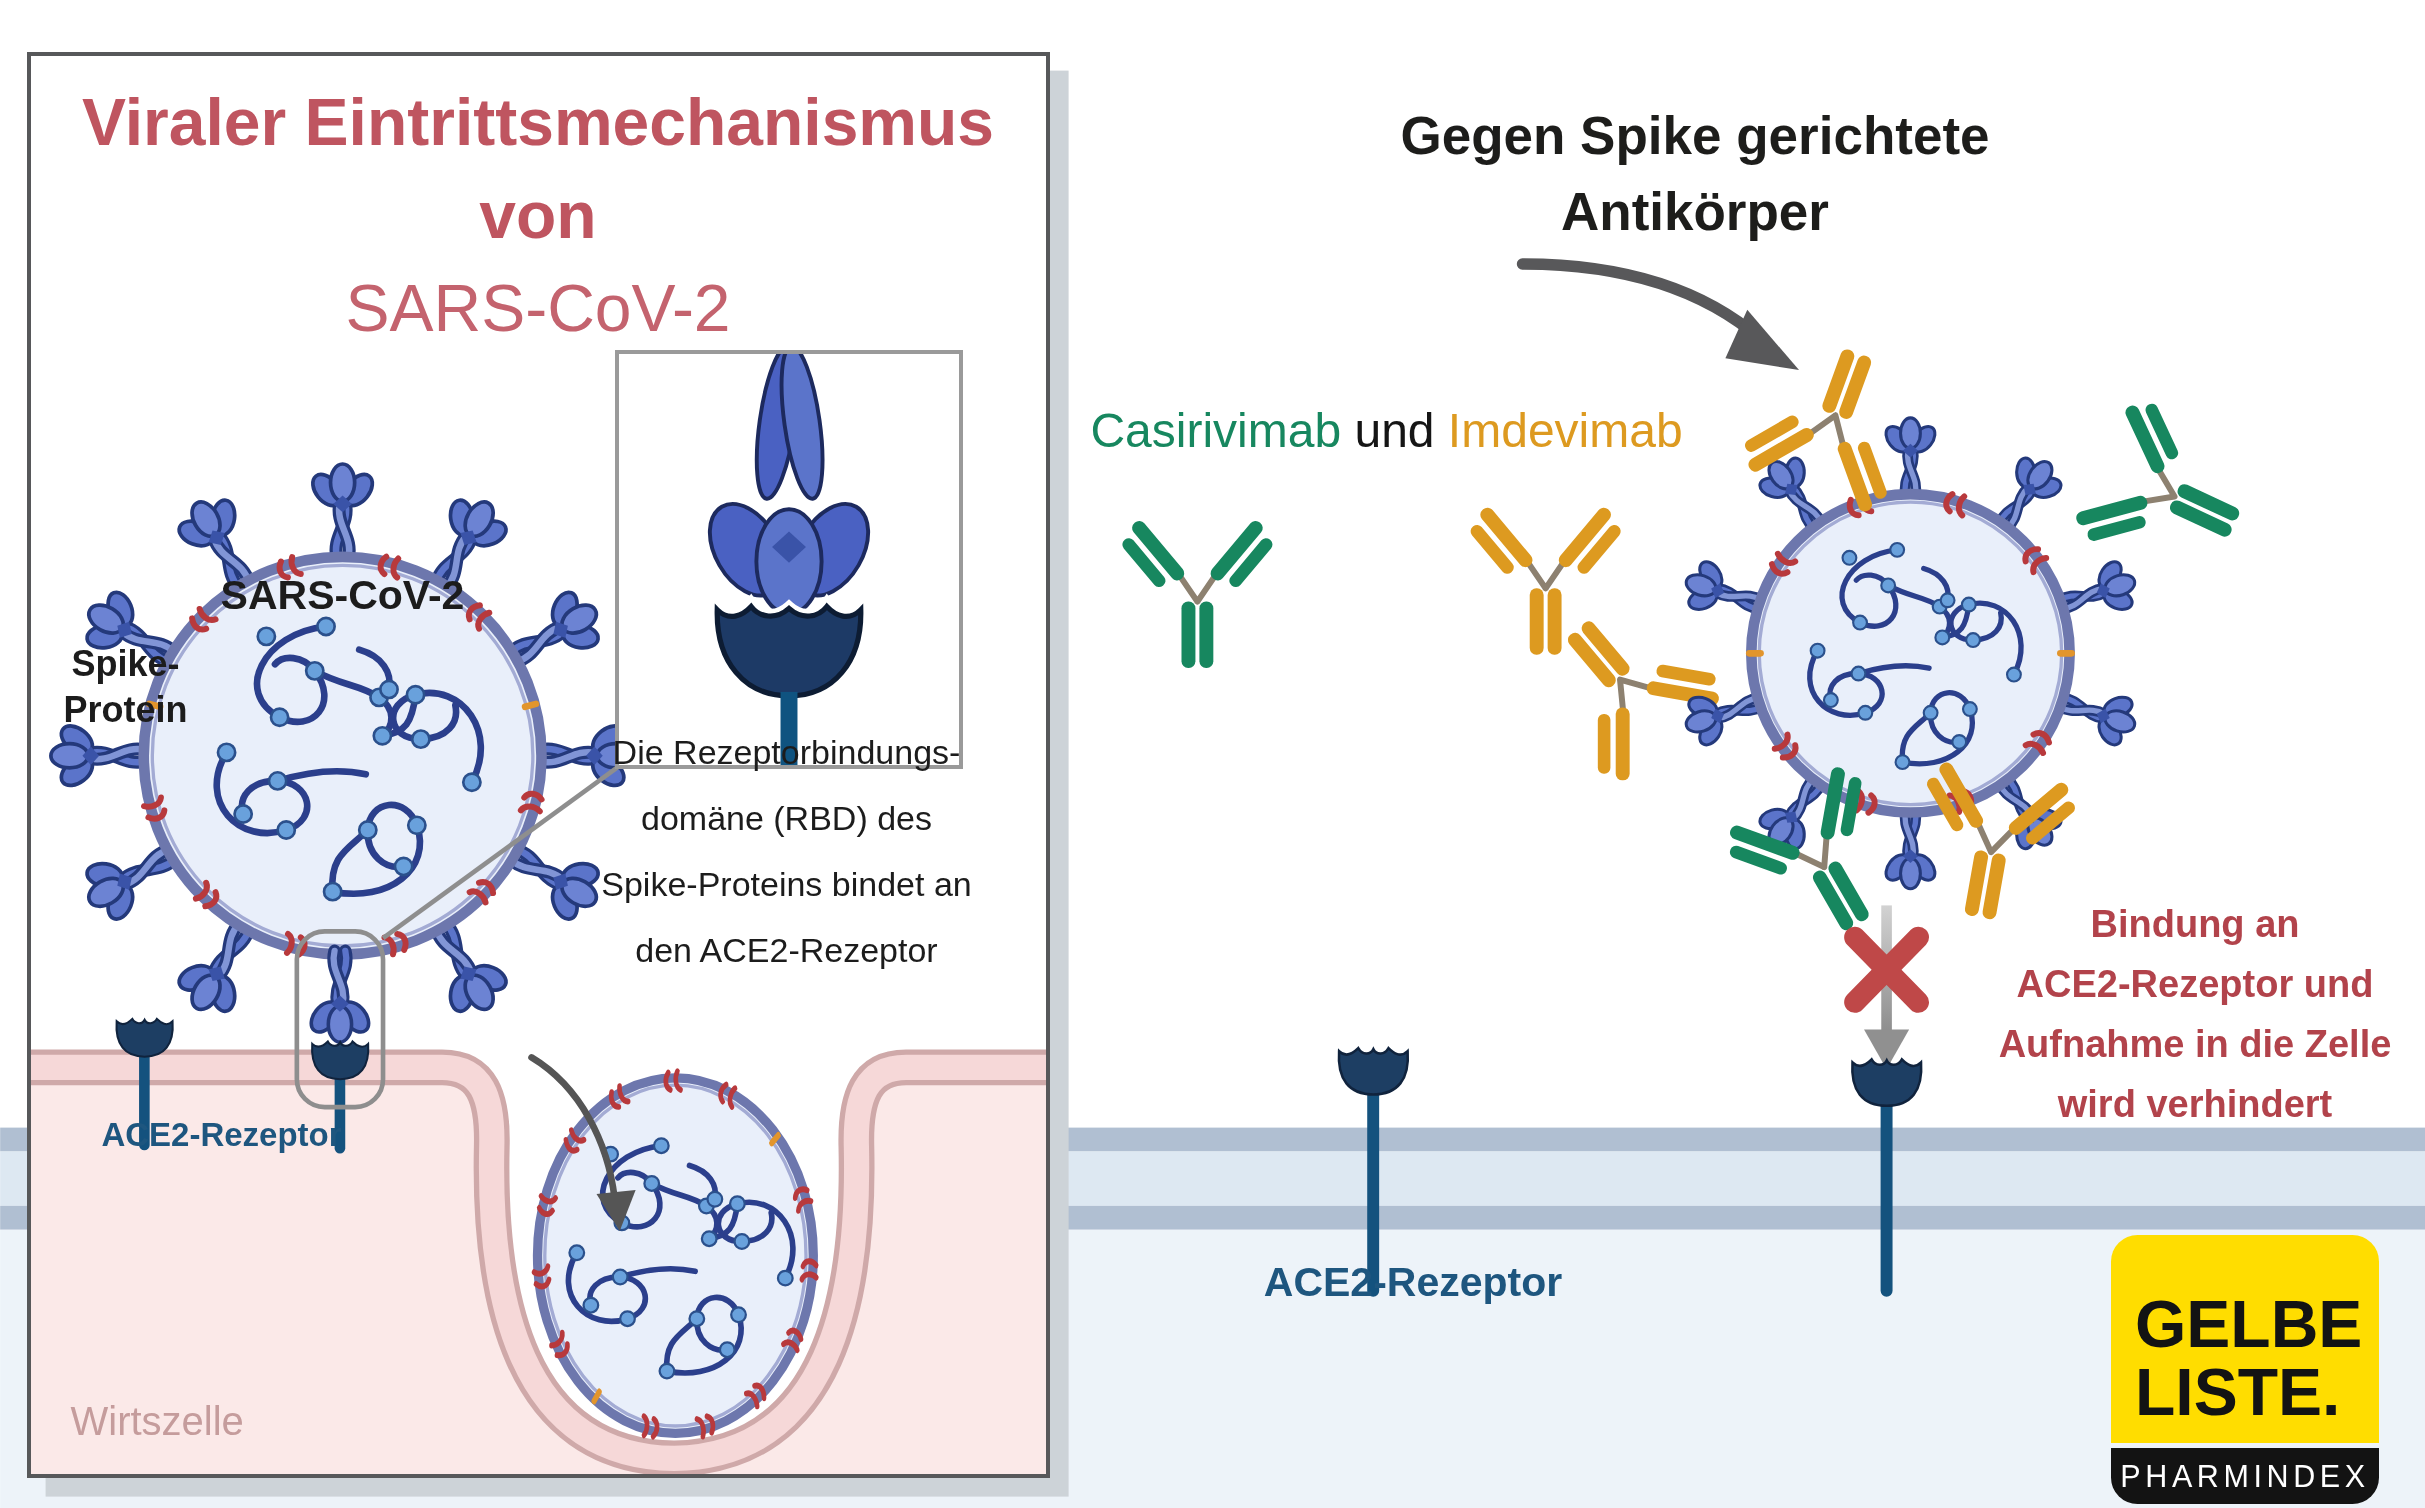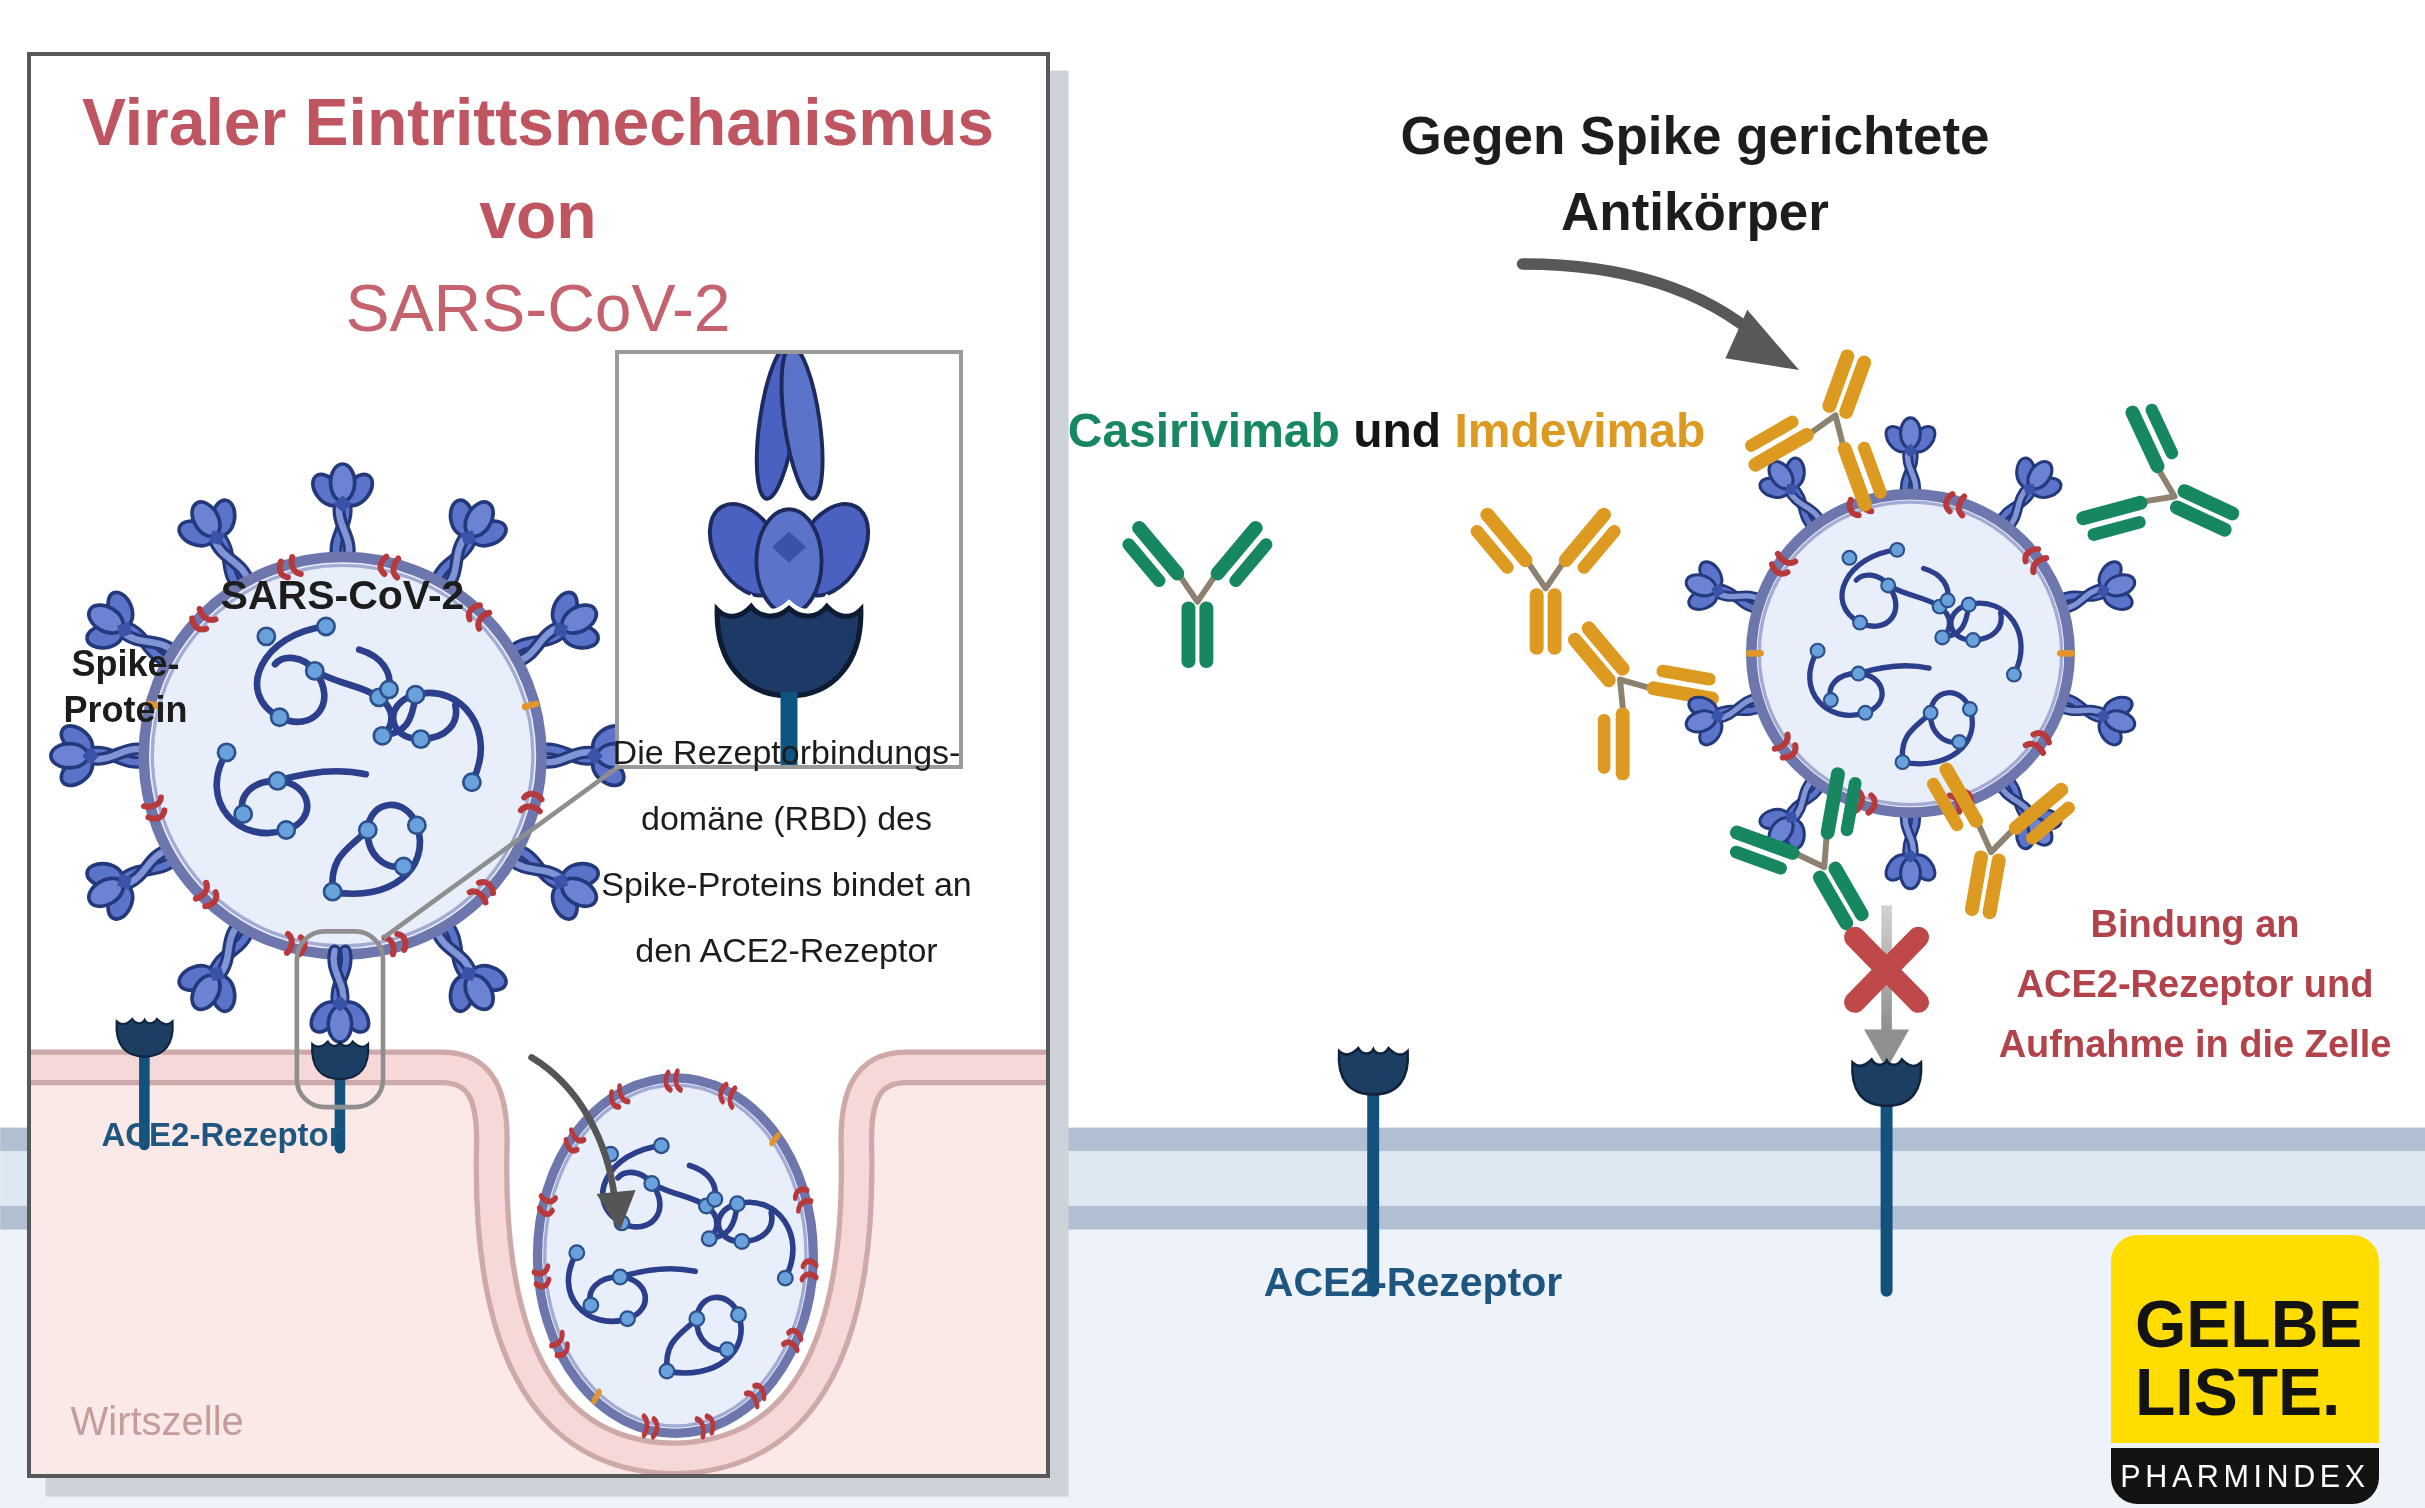--- a/index.html
+++ b/index.html
@@ -17,21 +17,21 @@
   .spike-lbl{left:12px;top:585px;width:166px;text-align:center;font-size:36px;font-weight:bold;color:#1c1c1c;line-height:46px;}
   .ace2-left-lbl{left:25px;top:1060px;width:332px;text-align:center;font-size:33px;font-weight:bold;color:#1e567f;}
   .wirtszelle-lbl{left:40px;top:1301px;font-size:40px;color:#c59c9c;margin-top:42px;}
   .inset-box{position:absolute;left:584px;top:294px;width:340px;height:411px;background:#ffffff;
              border:4px solid #9a9a9a;z-index:4;}
   .inset-caption{left:537px;top:663px;width:438px;text-align:center;font-size:34px;line-height:66px;color:#1c1c1c;}
   
   .heading{position:absolute;left:1340px;top:98px;width:710px;text-align:center;z-index:3;
            color:#1d1d1b;font-size:53px;font-weight:bold;line-height:76px;}
   .drugs{position:absolute;left:1045px;top:403px;width:683px;text-align:center;z-index:3;
-         font-size:48px;font-weight:bold;color:#151515;}
+         font-size:48px;font-weight:normal;color:#151515;}
   .drugs .green{color:#17875f;}
   .drugs .orange{color:#dd9a20;}
   .blocked{position:absolute;left:1973px;top:894px;width:444px;text-align:center;z-index:3;
            color:#b2434b;font-size:38px;font-weight:bold;line-height:60px;}
   .ace2-right-lbl{position:absolute;left:1247px;top:1259px;width:332px;text-align:center;z-index:3;
                   color:#1e567f;font-size:41px;font-weight:bold;}
   
   .logo{position:absolute;left:2111px;top:1187px;width:268px;z-index:3;margin-top:48px;}
   .logo-top{background:#ffdd00;border-radius:26.5px 26.5px 0 0;height:208px;padding-left:24px;box-sizing:border-box;
             display:flex;flex-direction:column;justify-content:flex-end;padding-bottom:17px;}
@@ -333,20 +333,21 @@
     <div>Gegen Spike gerichtete</div>
     <div>Antikörper</div>
   </div>
 
   <div class="drugs"><span class="green">Casirivimab</span><span> und </span><span class="orange">Imdevimab</span></div>
 
   <div class="blocked">
     <div>Bindung an</div>
     <div>ACE2-Rezeptor und</div>
     <div>Aufnahme in die Zelle</div>
+    <div>wird verhindert</div>
   </div>
 
   <div class="ace2-right-lbl">ACE2-Rezeptor</div>
 
   <div class="logo">
     <div class="logo-top">
       <div>GELBE</div>
       <div>LISTE.</div>
     </div>
     <div class="logo-bottom">PHARMINDEX</div>

